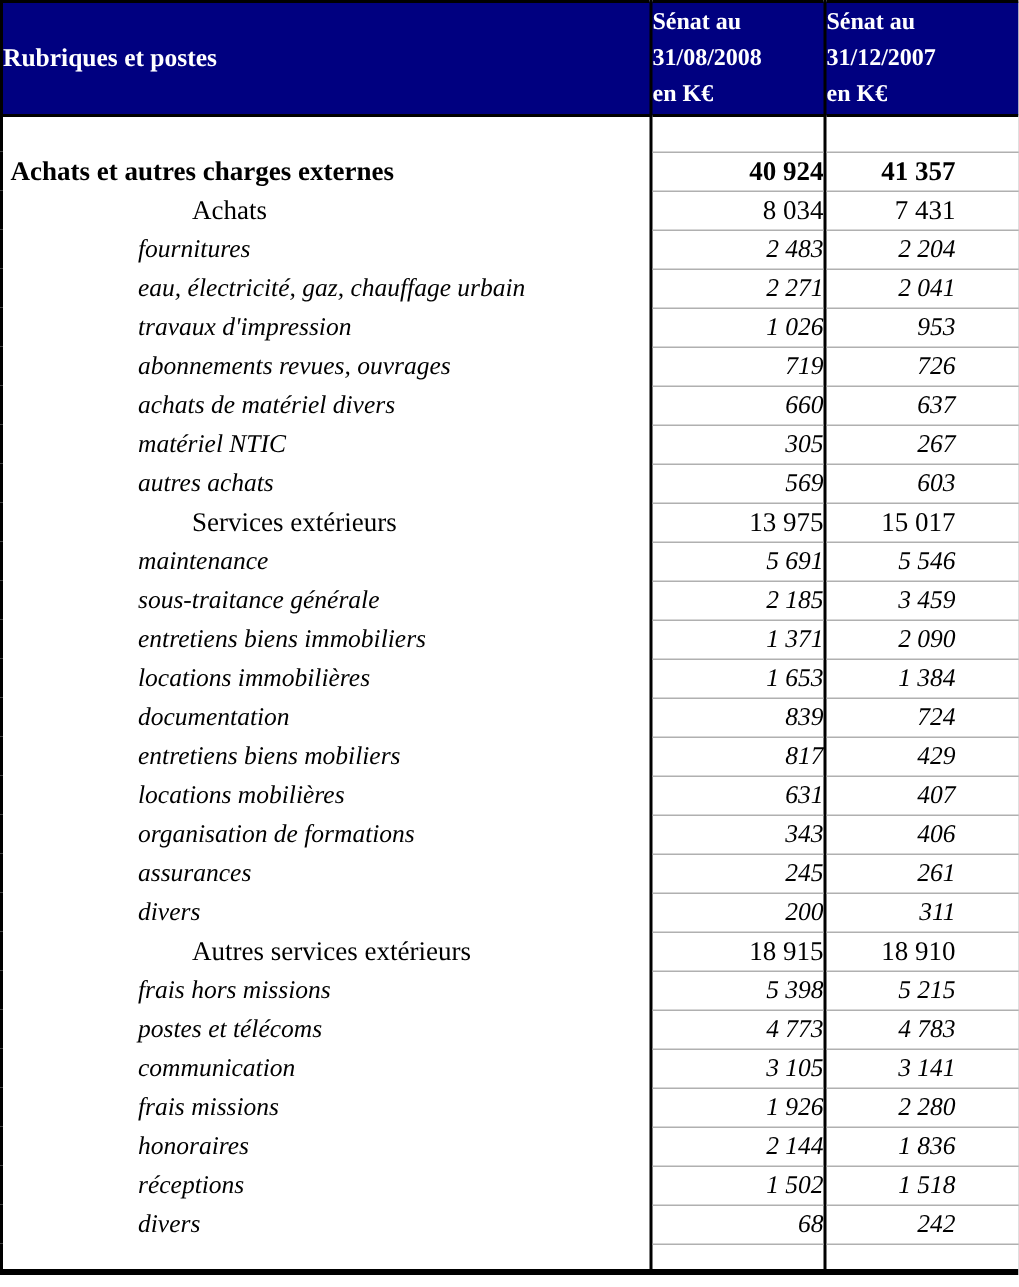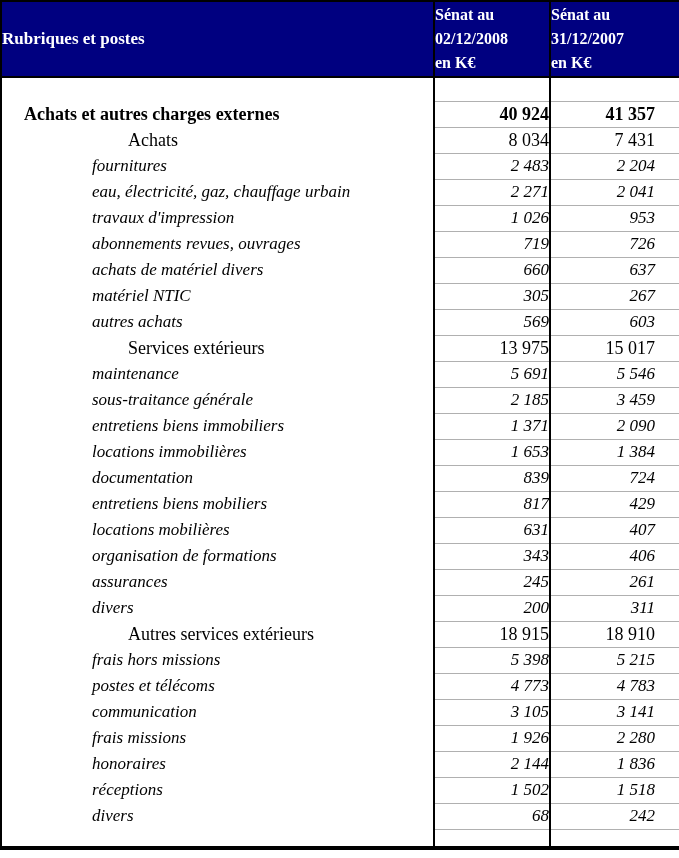--- a/index.html
+++ b/index.html
@@ -43,49 +43,49 @@
   td { padding: 0; vertical-align: middle; color: #000000; }
   td.lbl { text-align: left; font-size: 18px; }
   td.v {
     border-left: 2px solid #000000;
     border-top: 1px solid #b0b0b0;
     text-align: right;
     font-size: 18px;
     white-space: nowrap;
   }
   td.v2008 { }
-  td.v2007 { padding-right: 24px; }
+  td.v2007 { padding-right: 42px; }
 
   tr.row { height: 26px; }
   tr.spacer-top { height: 24px; }
   tr.spacer-top td.v { border-top: none; }
   tr.spacer-bottom { height: 19px; }
 
   tr.l0 td { font-weight: bold; }
-  tr.l0 td.lbl { padding-left: 22px; }
+  tr.l0 td.lbl { padding-left: 5px; }
   tr.l1 td.lbl { padding-left: 126px; }
   tr.l2 td { font-style: italic; font-size: 17px; }
   tr.l2 td.lbl { padding-left: 90px; }
 </style>
 </head>
 <body>
 
 <div class="page">
   <table class="tbl">
     <colgroup>
       <col style="width:433px">
       <col style="width:116px">
       <col style="width:130px">
     </colgroup>
     <thead>
       <tr>
         <th class="c1">Rubriques et postes</th>
         <th class="c2">
           <div>Sénat au</div>
-          <div>02/12/2008</div>
+          <div>31/08/2008</div>
           <div>en K€</div>
         </th>
         <th class="c3">
           <div>Sénat au</div>
           <div>31/12/2007</div>
           <div>en K€</div>
         </th>
       </tr>
     </thead>
     <tbody id="table-body">

